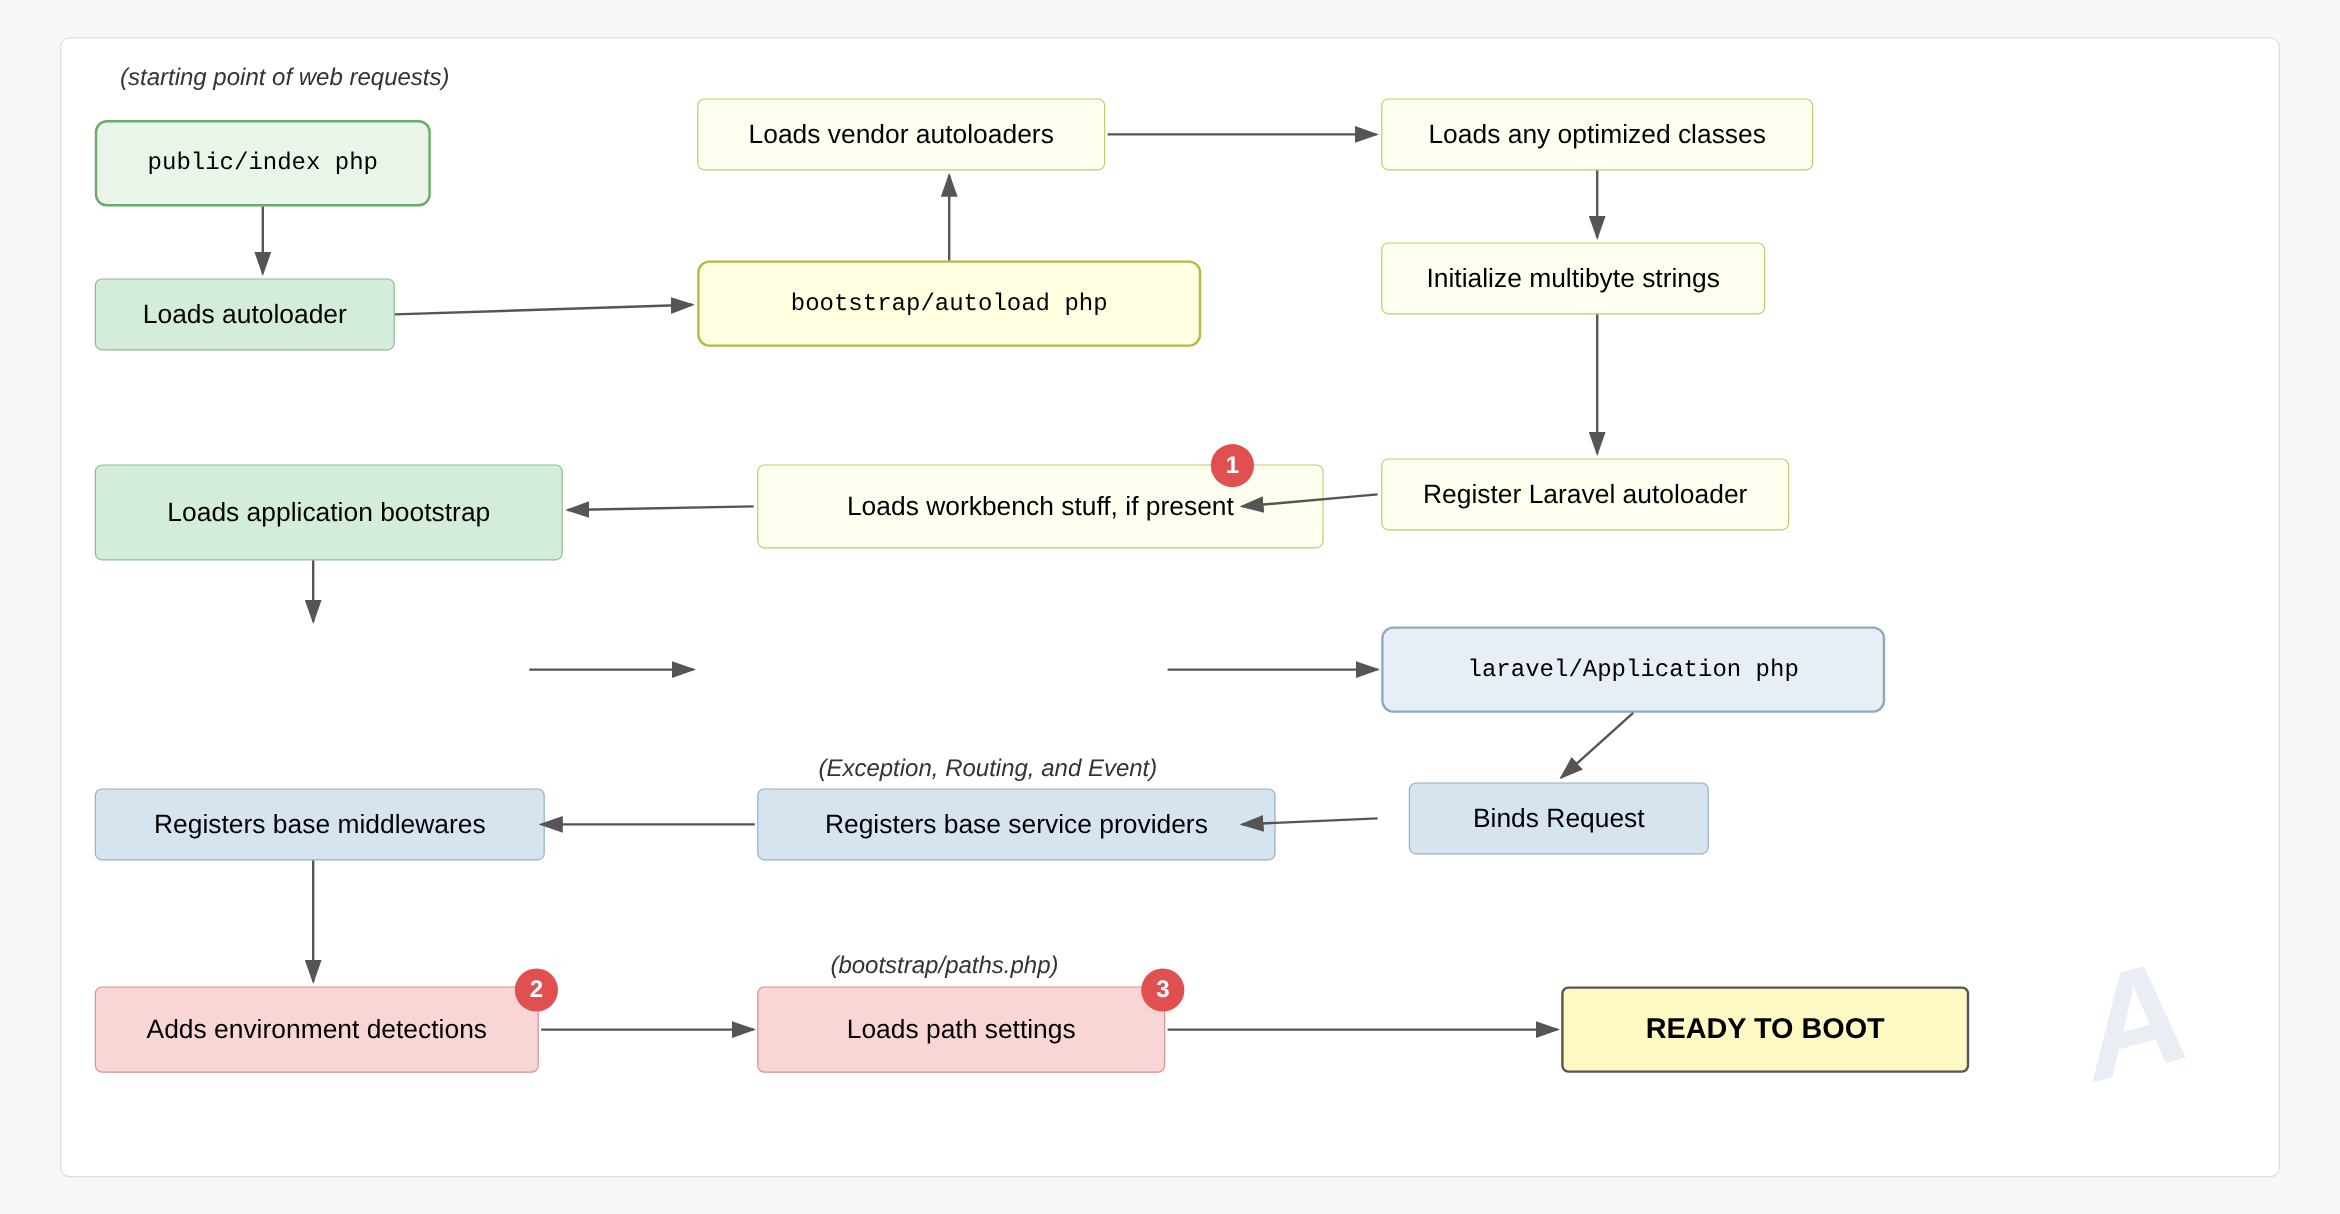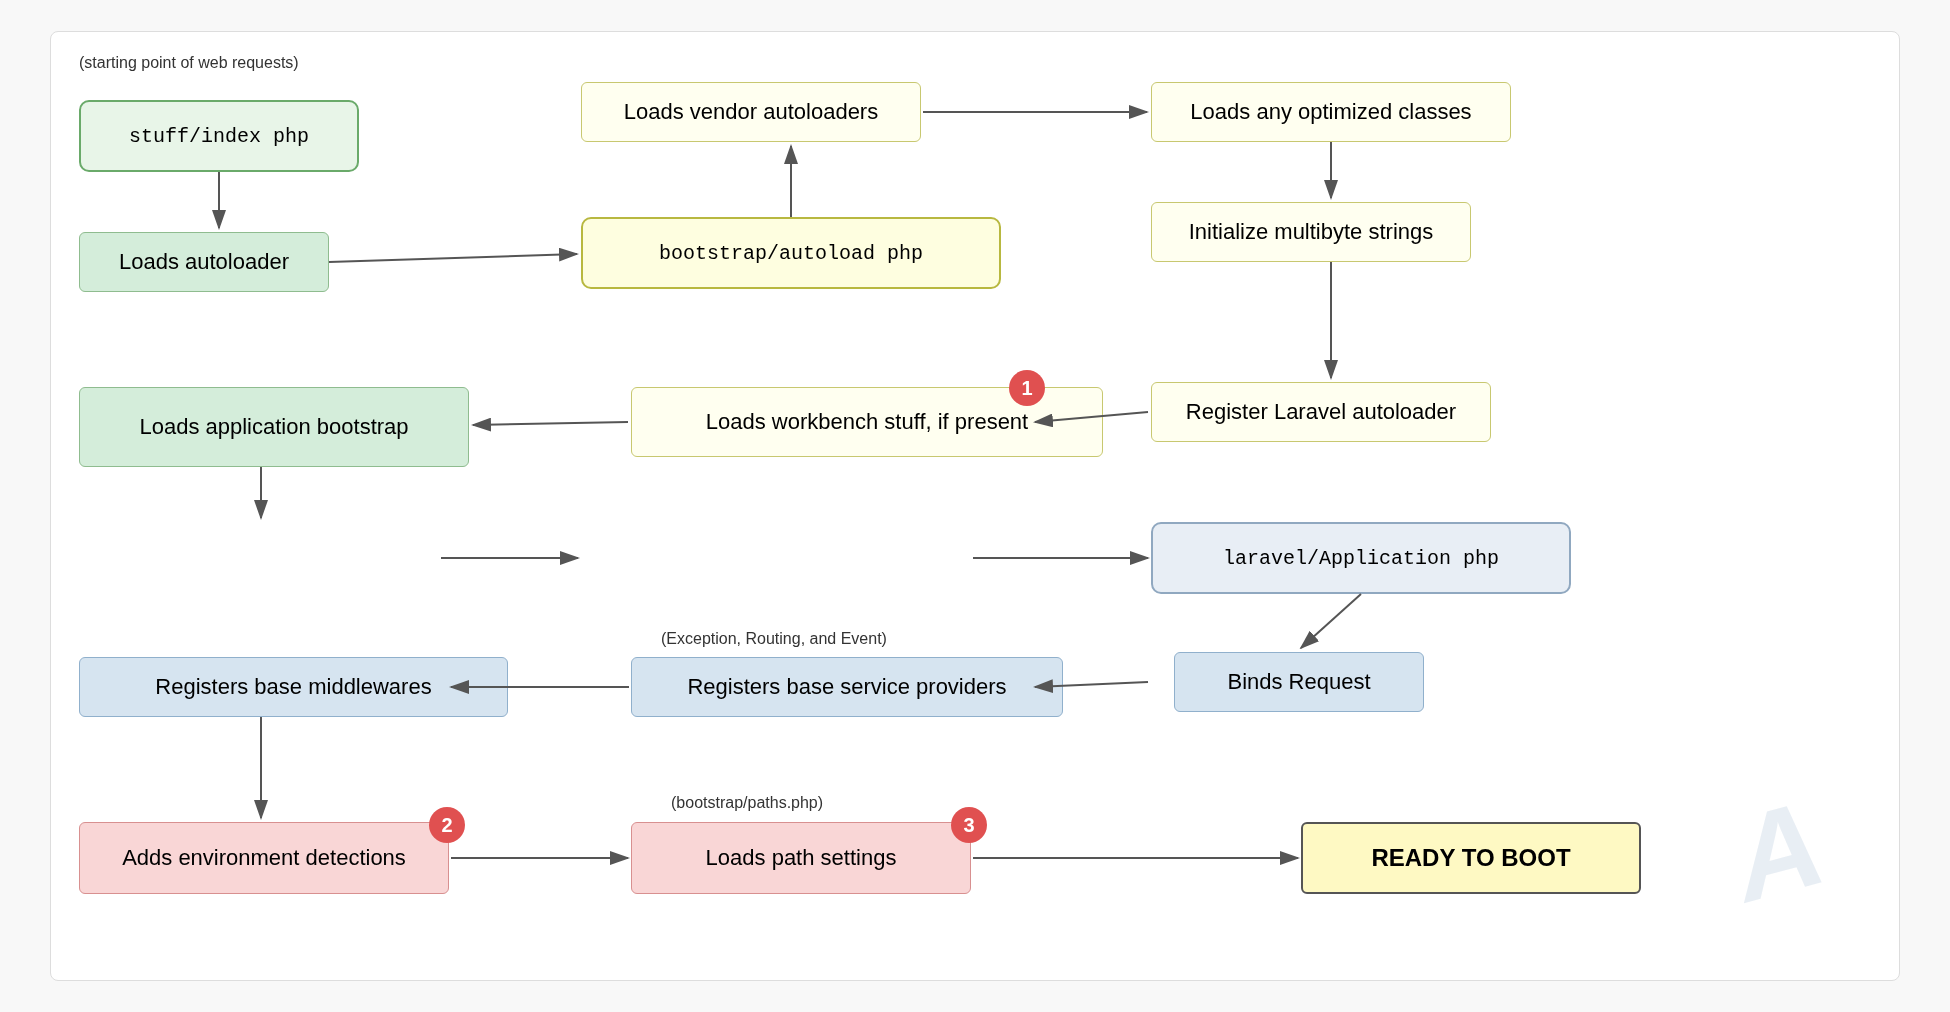--- a/index.html
+++ b/index.html
@@ -110,22 +110,24 @@
       border: 2px solid #555;
       border-radius: 6px;
       padding: 10px 18px;
       font-weight: bold;
       font-size: 24px;
     }
 
     
     .label-italic {
       position: absolute;
-      font-size: 16px;
+      font-style: italic;
+      font-size: 20px;
       color: #333;
+      margin-left: 21px;
     }
 
     
     .arrows-svg {
       position: absolute;
       top: 0; left: 0;
       width: 100%;
       height: 100%;
       pointer-events: none;
     }
@@ -160,21 +162,21 @@
 </head>
 <body>
 
 <div class="diagram-container">
 
   <div class="watermark" style="bottom: 60px; right: 80px; font-size: 120px;">A</div>
 
   <div class="label-italic" style="left: 28px; top: 22px;">(starting point of web requests)</div>
 
   <div class="node node-code-green" style="left: 28px; top: 68px; width: 280px; height: 72px;">
-    <span>stuff/index php</span>
+    <span>public/index php</span>
   </div>
 
   <div class="node node-green-text" style="left: 28px; top: 200px; width: 250px; height: 60px;">
     <span>Loads autoloader</span>
   </div>
 
   <div class="node node-code-yellow" style="left: 530px; top: 185px; width: 420px; height: 72px;">
     <span>bootstrap/autoload php</span>
   </div>
 
@@ -213,21 +215,21 @@
   <div class="node node-blue" style="left: 1100px; top: 620px; width: 250px; height: 60px; margin-left: 23px;">
     <span>Binds Request</span>
   </div>
 
   <div class="label-italic" style="left: 610px; top: 598px;">(Exception, Routing, and Event)</div>
 
   <div class="node node-blue" style="left: 580px; top: 625px; width: 432px; height: 60px;">
     <span>Registers base service providers</span>
   </div>
 
-  <div class="node node-blue" style="left: 28px; top: 625px; width: 429px; height: 60px;">
+  <div class="node node-blue" style="left: 28px; top: 625px; width: 375px; height: 60px;">
     <span>Registers base middlewares</span>
   </div>
 
   <div class="node node-pink" style="left: 28px; top: 790px; width: 370px; height: 72px;">
     <span>Adds environment detections</span>
   </div>
 
   <div class="badge" style="left: 378px; top: 775px;">2</div>
 
   <div class="label-italic" style="left: 620px; top: 762px;">(bootstrap/paths.php)</div>

